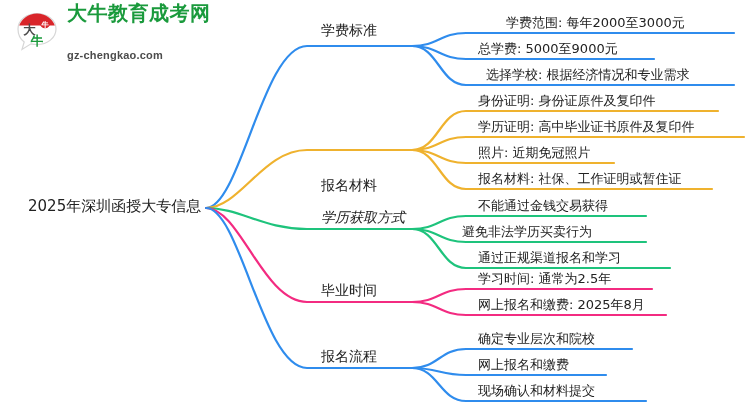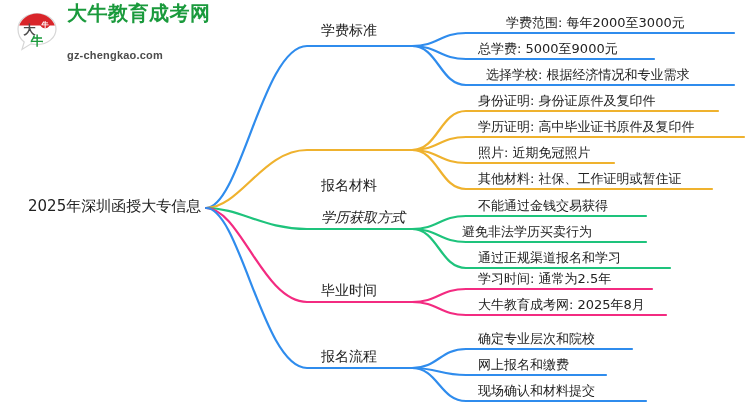--- a/index.html
+++ b/index.html
@@ -89,27 +89,27 @@
   <div id="labels">
       <div class="node-label root-label" style="left: 28px; top: 197px;">2025年深圳函授大专信息</div>
       <div class="node-label branch-label" style="left: 321px; top: 22px;">学费标准</div>
       <div class="node-label leaf-label" style="left: 506px; top: 14px;">学费范围: 每年2000至3000元</div>
       <div class="node-label leaf-label" style="left: 478px; top: 40px;">总学费: 5000至9000元</div>
       <div class="node-label leaf-label" style="left: 478px; top: 66px; margin-left: 8px;">选择学校: 根据经济情况和专业需求</div>
       <div class="node-label branch-label" style="left: 321px; top: 130px; margin-top: 47px;">报名材料</div>
       <div class="node-label leaf-label" style="left: 478px; top: 92px;">身份证明: 身份证原件及复印件</div>
       <div class="node-label leaf-label" style="left: 478px; top: 118px;">学历证明: 高中毕业证书原件及复印件</div>
       <div class="node-label leaf-label" style="left: 478px; top: 144px;">照片: 近期免冠照片</div>
-      <div class="node-label leaf-label" style="left: 478px; top: 170px;">其他材料: 社保、工作证明或暂住证</div>
+      <div class="node-label leaf-label" style="left: 478px; top: 170px;">报名材料: 社保、工作证明或暂住证</div>
       <div class="node-label branch-label" style="left: 321px; top: 209px; font-style: italic;">学历获取方式</div>
       <div class="node-label leaf-label" style="left: 478px; top: 197px;">不能通过金钱交易获得</div>
       <div class="node-label leaf-label" style="left: 462px; top: 223px;">避免非法学历买卖行为</div>
       <div class="node-label leaf-label" style="left: 478px; top: 249px;">通过正规渠道报名和学习</div>
       <div class="node-label branch-label" style="left: 321px; top: 282px;">毕业时间</div>
       <div class="node-label leaf-label" style="left: 478px; top: 270px;">学习时间: 通常为2.5年</div>
-      <div class="node-label leaf-label" style="left: 478px; top: 296px;">大牛教育成考网: 2025年8月</div>
+      <div class="node-label leaf-label" style="left: 478px; top: 296px;">网上报名和缴费: 2025年8月</div>
       <div class="node-label branch-label" style="left: 321px; top: 348px;">报名流程</div>
       <div class="node-label leaf-label" style="left: 478px; top: 330px;">确定专业层次和院校</div>
       <div class="node-label leaf-label" style="left: 478px; top: 356px; text-align: center;">网上报名和缴费</div>
       <div class="node-label leaf-label" style="left: 478px; top: 382px;">现场确认和材料提交</div>
     </div>
 
 </div>
 
 </body></html>

